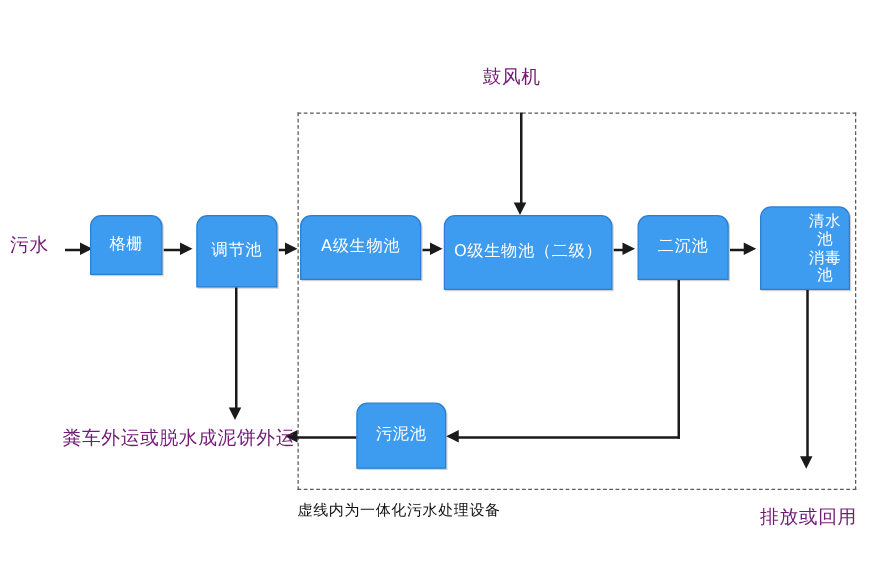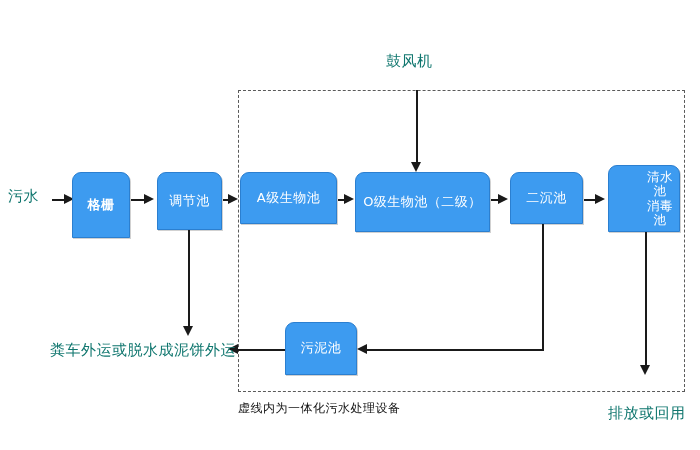--- a/index.html
+++ b/index.html
@@ -32,21 +32,21 @@
     font-size: 13px;
     letter-spacing: 0.5px;
     box-shadow: 1px 1px 0 rgba(0,0,0,0.18);
   }
   .node.two-line { font-size: 12.5px; }
   .node .label { display: block; white-space: pre-line; }
 
   
   .bluetext {
     position: absolute;
-    color: #0f766e;
+    color: #701a75;
     font-size: 15px;
     white-space: nowrap;
     letter-spacing: 0.5px;
   }
   .caption {
     position: absolute;
     color: #111111;
     font-size: 12px;
     white-space: nowrap;
     letter-spacing: 0.5px;
@@ -98,21 +98,21 @@
 
   <div class="bluetext" style="left:8px; top:187px;">污水</div>
 
   <div class="hline" style="left:52px; top:199px; width:15px;"></div>
   <div class="arrowhead right" style="left:64px; top:194px;"></div>
 
   <div class="bluetext" style="left:386px; top:52px;">鼓风机</div>
   <div class="vline" style="left:416px; top:90px; height:74px;"></div>
   <div class="arrowhead down" style="left:411px; top:162px;"></div>
 
-  <div class="node" style="left:72px; top:172px; width:58px; height:66px;font-weight:bold;">
+  <div class="node" style="left:72px; top:172px; width:58px; height:48px;">
     <span class="label">格栅</span>
   </div>
 
   <div class="node" style="left:157px; top:172px; width:65px; height:58px;text-align:right;">
     <span class="label">调节池</span>
   </div>
 
   <div class="node" style="left:240px; top:172px; width:97px; height:52px;">
     <span class="label">A级生物池</span>
   </div>

